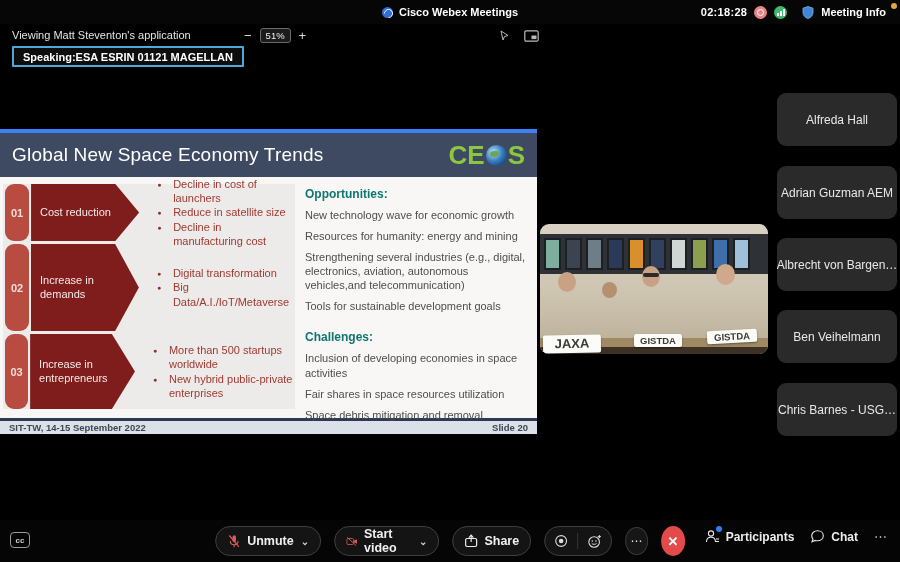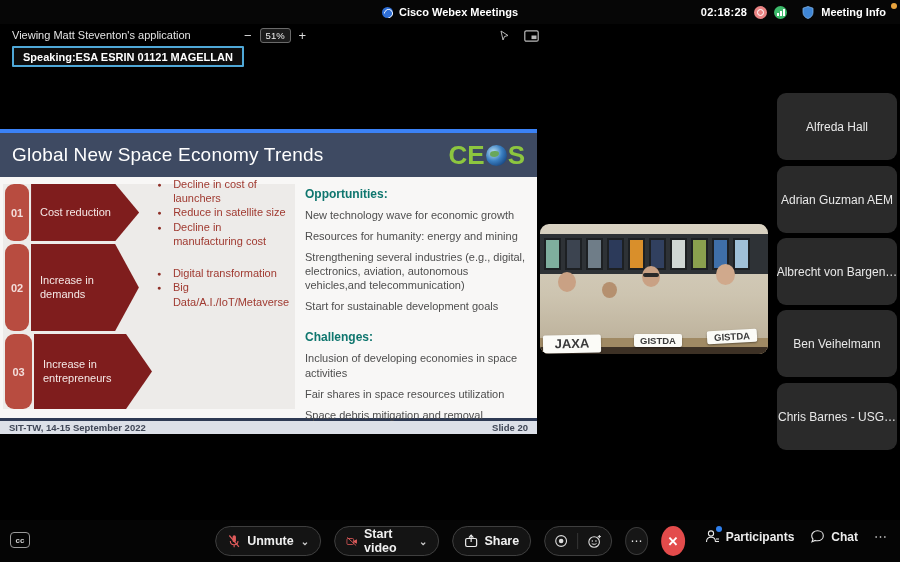--- a/index.html
+++ b/index.html
@@ -76,21 +76,21 @@
   .head { position:absolute; border-radius:50%; background:#c9a184; }
   .table { position:absolute; left:0; bottom:0; width:228px; height:16px; background:#a08a64; }
   .table-edge { position:absolute; left:0; bottom:0; width:228px; height:7px; background:#3d3125; }
   .plate { position:absolute; background:#fbfbf7; color:#3a3a3a; font-weight:bold; text-align:center;
     border-radius:2px; box-shadow:0 1px 2px rgba(0,0,0,.4); }
   .plate-jaxa { left:3px; bottom:1px; width:58px; height:18px; font-size:13px; line-height:18px; transform:rotate(-1deg); }
   .plate-g1 { left:94px; bottom:7px; width:48px; height:13px; font-size:9.5px; line-height:13px; }
   .plate-g2 { left:167px; bottom:11px; width:50px; height:13px; font-size:9.5px; line-height:13px; transform:rotate(-3deg); }
 
   
-  .ptile { position:absolute; left:777px; width:120px; height:67px; background:#2a2a2a; border-radius:9px;
+  .ptile { position:absolute; left:777px; width:120px; height:53px; background:#2a2a2a; border-radius:9px;
     display:flex; align-items:center; justify-content:center; color:#e8e8e8; font-size:12px; padding:0 6px;
     text-align:center; white-space:nowrap; overflow:hidden; }
 
   
   .bottombar { position:absolute; left:0; top:520px; width:900px; height:42px; background:#050505; }
   .cc-btn { position:absolute; left:10px; top:12px; width:20px; height:16px; border:1.5px solid #9a9a9a;
     border-radius:4px; color:#cfcfcf; font-size:8px; font-weight:bold; display:flex; align-items:center; justify-content:center; }
   .controls { position:absolute; left:50%; top:6px; transform:translateX(-50%); display:flex; align-items:center; gap:13px; }
   .pill { height:30px; border-radius:15px; border:1px solid #3f3f3f; background:#141414; display:flex;
     align-items:center; gap:6px; padding:0 11px; color:#f0f0f0; font-size:12.5px; font-weight:bold; }
@@ -178,28 +178,32 @@
       <div class="arrow">Increase in demands</div>
       <ul class="bullets">
         <li>Digital transformation</li>
         <li>Big Data/A.I./IoT/Metaverse</li>
       </ul>
     </div>
 
     <div class="srow" style="top:157px; height:75px;">
       <div class="num">03</div>
       <div class="arrow">Increase in entrepreneurs</div>
+      <ul class="bullets">
+        <li style="max-width:135px;">More than 500 startups worldwide</li>
+        <li style="max-width:145px;">New hybrid public-private enterprises</li>
+      </ul>
     </div>
 
     <div class="right-col">
       <div class="col-heading">Opportunities:</div>
       <div class="col-item">New technology wave for economic growth</div>
       <div class="col-item">Resources for humanity: energy and mining</div>
       <div class="col-item">Strengthening several industries (e.g., digital, electronics, aviation, autonomous vehicles,and telecommunication)</div>
-      <div class="col-item">Start for sustainable development goals</div>
+      <div class="col-item">Tools for sustainable development goals</div>
       <div class="challenges-block">
         <div class="col-heading">Challenges:</div>
         <div class="col-item">Inclusion of developing economies in space activities</div>
         <div class="col-item">Fair shares in space resources utilization</div>
         <div class="col-item">Space debris mitigation and removal</div>
       </div>
     </div>
   </div>
   <div class="slide-footer">
     <span>SIT-TW, 14-15 September 2022</span>

